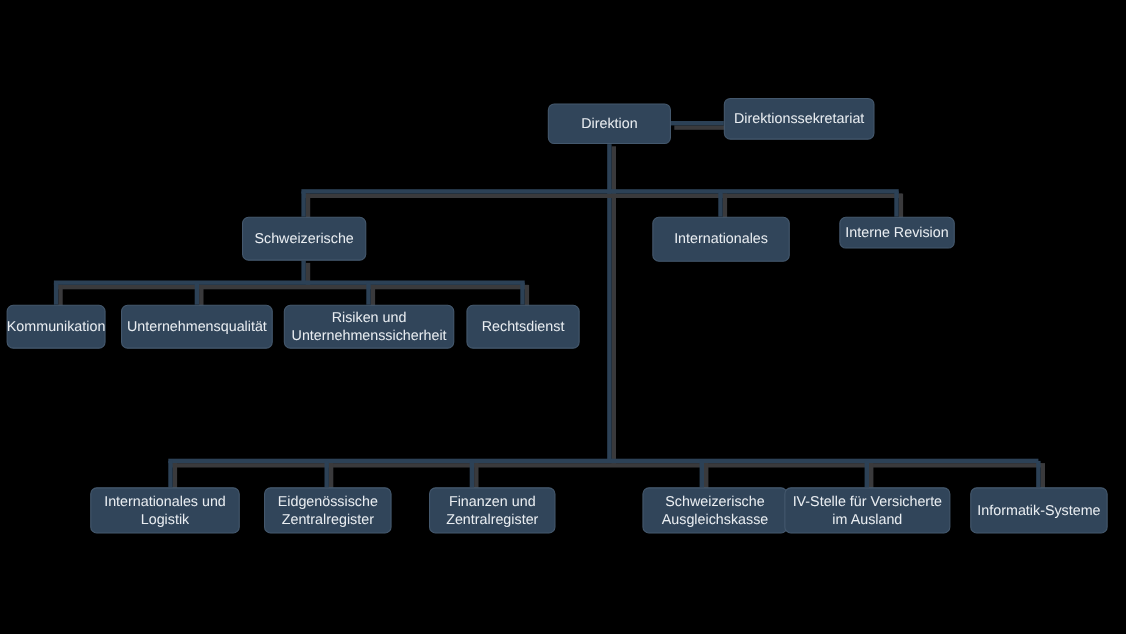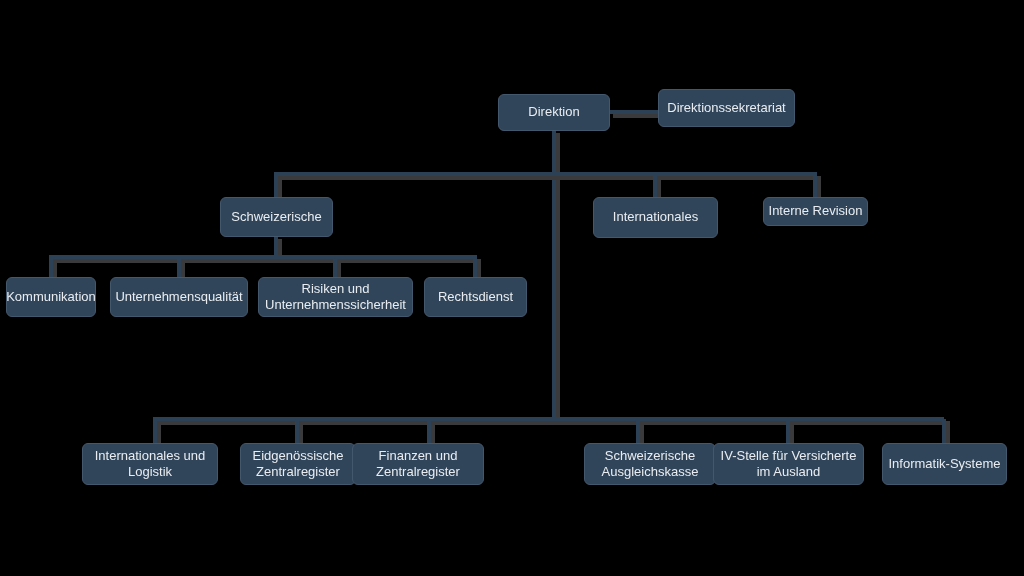--- a/index.html
+++ b/index.html
@@ -76,21 +76,21 @@
   <div class="node" style="left:6px;top:277px;width:90px;height:40px">Kommunikation</div>
   <div class="node" style="left:110px;top:277px;width:138px;height:40px">Unternehmensqualität</div>
   <div class="node" style="left:258px;top:277px;width:155px;height:40px">Risiken und
 Unternehmenssicherheit</div>
   <div class="node" style="left:424px;top:277px;width:103px;height:40px">Rechtsdienst</div>
 
   <div class="node" style="left:82px;top:443px;width:136px;height:42px">Internationales und
 Logistik</div>
   <div class="node" style="left:240px;top:443px;width:116px;height:42px">Eidgenössische
 Zentralregister</div>
-  <div class="node" style="left:352px;top:443px;width:132px;height:42px">Finanzen und
+  <div class="node" style="left:390px;top:443px;width:115px;height:42px">Finanzen und
 Zentralregister</div>
   <div class="node" style="left:584px;top:443px;width:132px;height:42px">Schweizerische
 Ausgleichskasse</div>
   <div class="node" style="left:713px;top:443px;width:151px;height:42px">IV-Stelle für Versicherte
 im Ausland</div>
   <div class="node" style="left:882px;top:443px;width:125px;height:42px">Informatik-Systeme</div>
 
 </div>
 
 </body></html>

